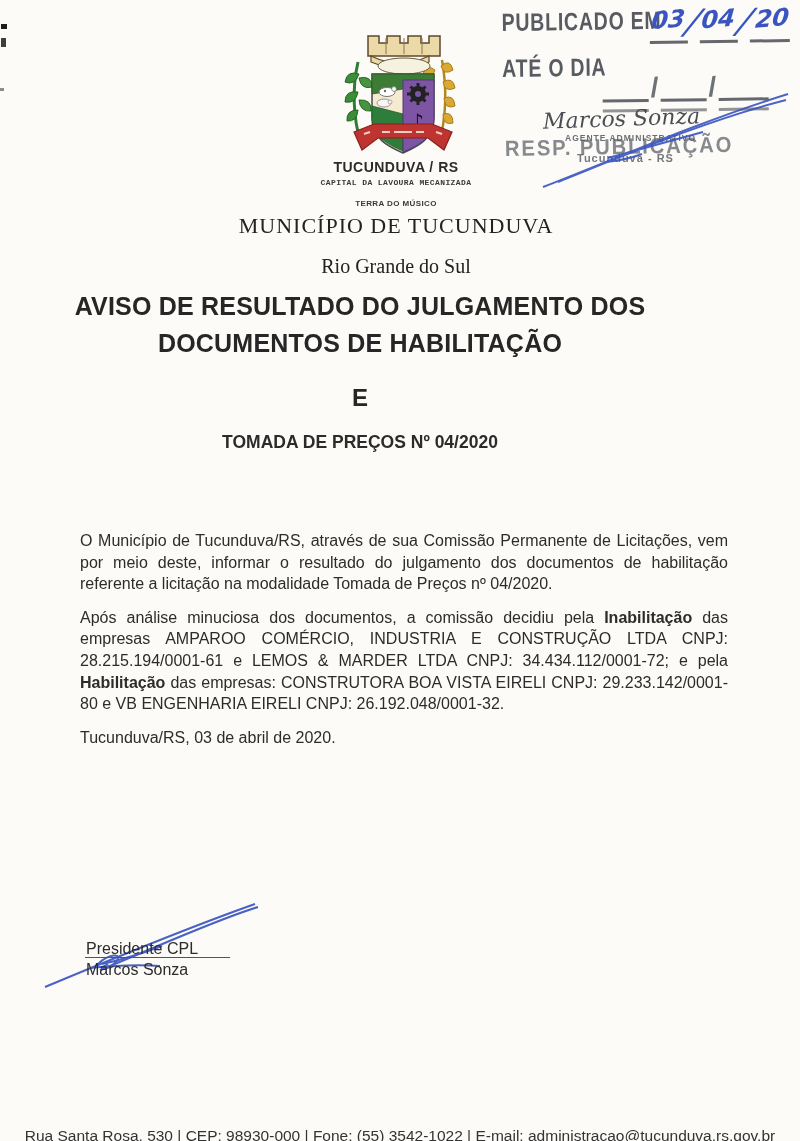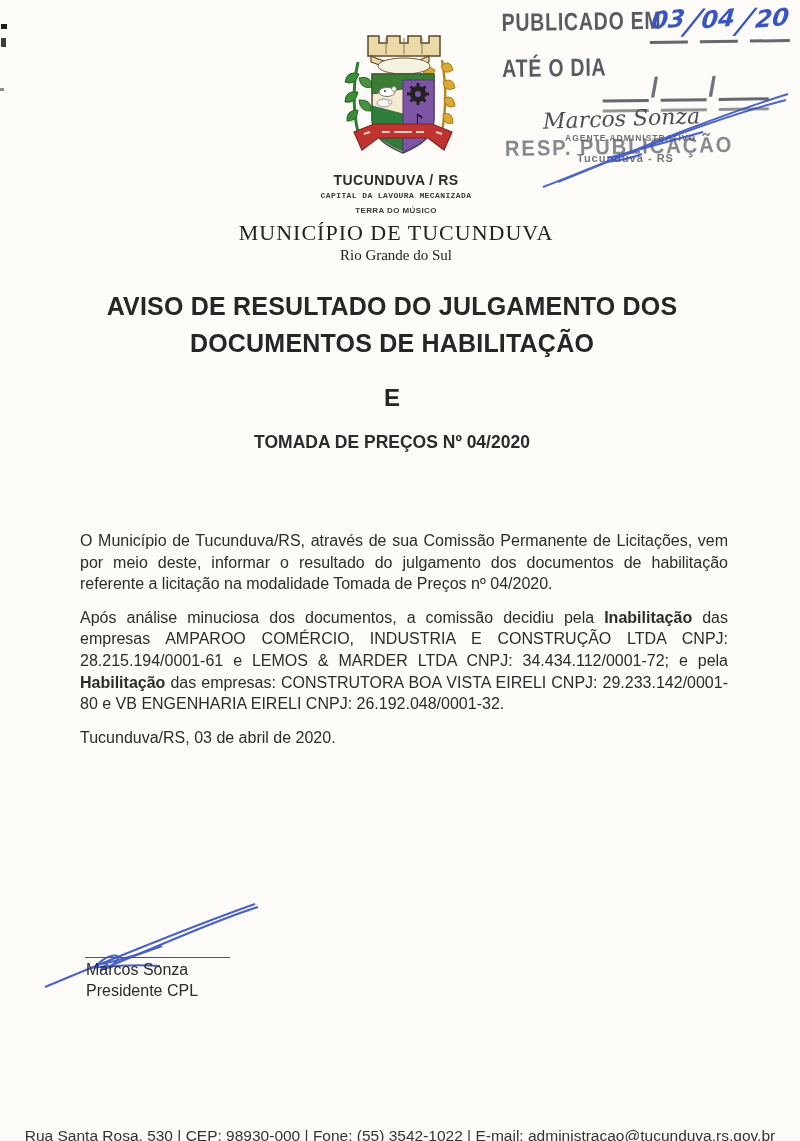--- a/index.html
+++ b/index.html
@@ -5,26 +5,26 @@
   html,body{margin:0;padding:0;background:#e9e9e9;}
   .page{position:relative;width:800px;height:1141px;margin:0 auto;background:#fcfbf7;
         overflow:hidden;font-family:"Liberation Sans",sans-serif;color:#2e2e2e;}
   
   .artifact{position:absolute;background:#1d1d1d;}
   .a1{left:1px;top:24px;width:6px;height:5px;}
   .a2{left:1px;top:38px;width:5px;height:9px;opacity:.85;}
   .a3{left:0;top:88px;width:4px;height:3px;opacity:.5;}
   
   .crest{position:absolute;left:338px;top:26px;}
-  .header-text{position:absolute;left:196px;top:172px;width:400px;text-align:center;}
+  .header-text{position:absolute;left:196px;top:159px;width:400px;text-align:center;}
   .city-line{font-weight:700;font-size:14px;letter-spacing:.5px;color:#2b2b2b;}
   .motto{font-weight:700;font-size:8px;letter-spacing:.4px;color:#3a3a3a;margin-top:3px;font-family:Liberation Mono, monospace;}
-  .motto2{font-weight:700;font-size:8px;letter-spacing:.4px;color:#3a3a3a;margin-top:6px;}
+  .motto2{font-weight:700;font-size:8px;letter-spacing:.4px;color:#3a3a3a;margin-top:12px;}
   .municipality{font-family:"Liberation Serif",serif;font-size:22px;letter-spacing:1px;margin-top:5px;color:#222;}
-  .state{font-family:"Liberation Serif",serif;font-size:15px;margin-top:1px;color:#222;}
+  .state{font-family:"Liberation Serif",serif;font-size:20px;margin-top:16px;color:#222;}
   
   .stamp-pub{position:absolute;left:502px;top:6px;width:290px;color:#42464d;transform:rotate(-.8deg);}
   .stamp-row{position:relative;height:46px;}
   .stamp-label{display:inline-block;font-weight:700;font-size:25px;letter-spacing:1px;
                transform:scaleX(.78);transform-origin:left center;opacity:.88;
                font-family:"Liberation Sans",sans-serif;}
   .blanks{position:absolute;top:2px;left:148px;width:142px;height:40px;}
   .blanks2{position:absolute;top:14px;left:100px;width:168px;height:40px;}
   .blank-seg{position:absolute;bottom:4px;height:0;border-bottom:3px solid #4a4e55;opacity:.85;}
   .bs1{left:0;width:38px;} .bs2{left:50px;width:38px;} .bs3{left:100px;width:40px;}
@@ -39,34 +39,34 @@
   .ss1{left:48px;} .ss2{left:106px;}
   .stamp-resp{position:absolute;left:505px;top:106px;width:260px;color:#474c52;}
   .resp-name{position:absolute;left:38px;top:0;font-family:"DejaVu Serif",serif;font-style:italic;
              font-size:22px;color:#3c4147;transform:rotate(-2deg);opacity:.92;white-space:nowrap;}
   .resp-role{position:absolute;left:60px;top:27px;font-size:8.5px;font-weight:700;letter-spacing:1px;opacity:.8;white-space:nowrap;}
   .resp-city{position:absolute;left:72px;top:46px;font-size:11px;font-weight:700;letter-spacing:1px;opacity:.75;white-space:nowrap;}
   .resp-overlay{position:absolute;left:0px;top:30px;font-size:22px;font-weight:700;letter-spacing:2px;
                 color:#595e66;opacity:.72;transform:rotate(-1deg) scaleX(.92);transform-origin:left;white-space:nowrap;}
   .sig-top{position:absolute;left:488px;top:92px;pointer-events:none;}
   
-  .title-block{position:absolute;left:0;top:288px;width:720px;text-align:center;margin-left:32px;}
+  .title-block{position:absolute;left:0;top:288px;width:720px;text-align:center;}
   .title-line{font-size:25px;font-weight:700;color:#262626;line-height:37px;letter-spacing:.2px;}
   .title-conn{font-size:24px;font-weight:700;margin-top:22px;color:#262626;}
   .title-line2{font-size:25px;font-weight:700;margin-top:26px;color:#262626;letter-spacing:.2px;}
   .subtitle{font-size:17.5px;font-weight:700;margin-top:20px;color:#2b2b2b;}
   
   .body-text{position:absolute;left:80px;top:530px;width:648px;font-size:16px;line-height:21.6px;color:#2c2c2c;}
   .body-text p{margin:0 0 12px 0;text-align:justify;}
   .body-text p.noj{text-align:left;}
   
   .sig-bottom{position:absolute;left:40px;top:892px;pointer-events:none;}
   .sig-line{position:absolute;left:85px;top:957px;width:145px;border-top:1.5px solid #555;}
   .sig-name{position:absolute;left:86px;top:961px;font-size:16px;color:#2c2c2c;}
-  .sig-role{position:absolute;left:86px;top:982px;font-size:16px;color:#2c2c2c;}
+  .sig-role{position:absolute;left:86px;top:940px;font-size:16px;color:#2c2c2c;}
   
   .footer{position:absolute;left:0;top:1127px;width:800px;text-align:center;font-size:15.5px;color:#333;white-space:nowrap;}
 </style>
 </head>
 <body>
 
 <div class="page">
 
   <div class="artifact a1"></div>
   <div class="artifact a2"></div>

